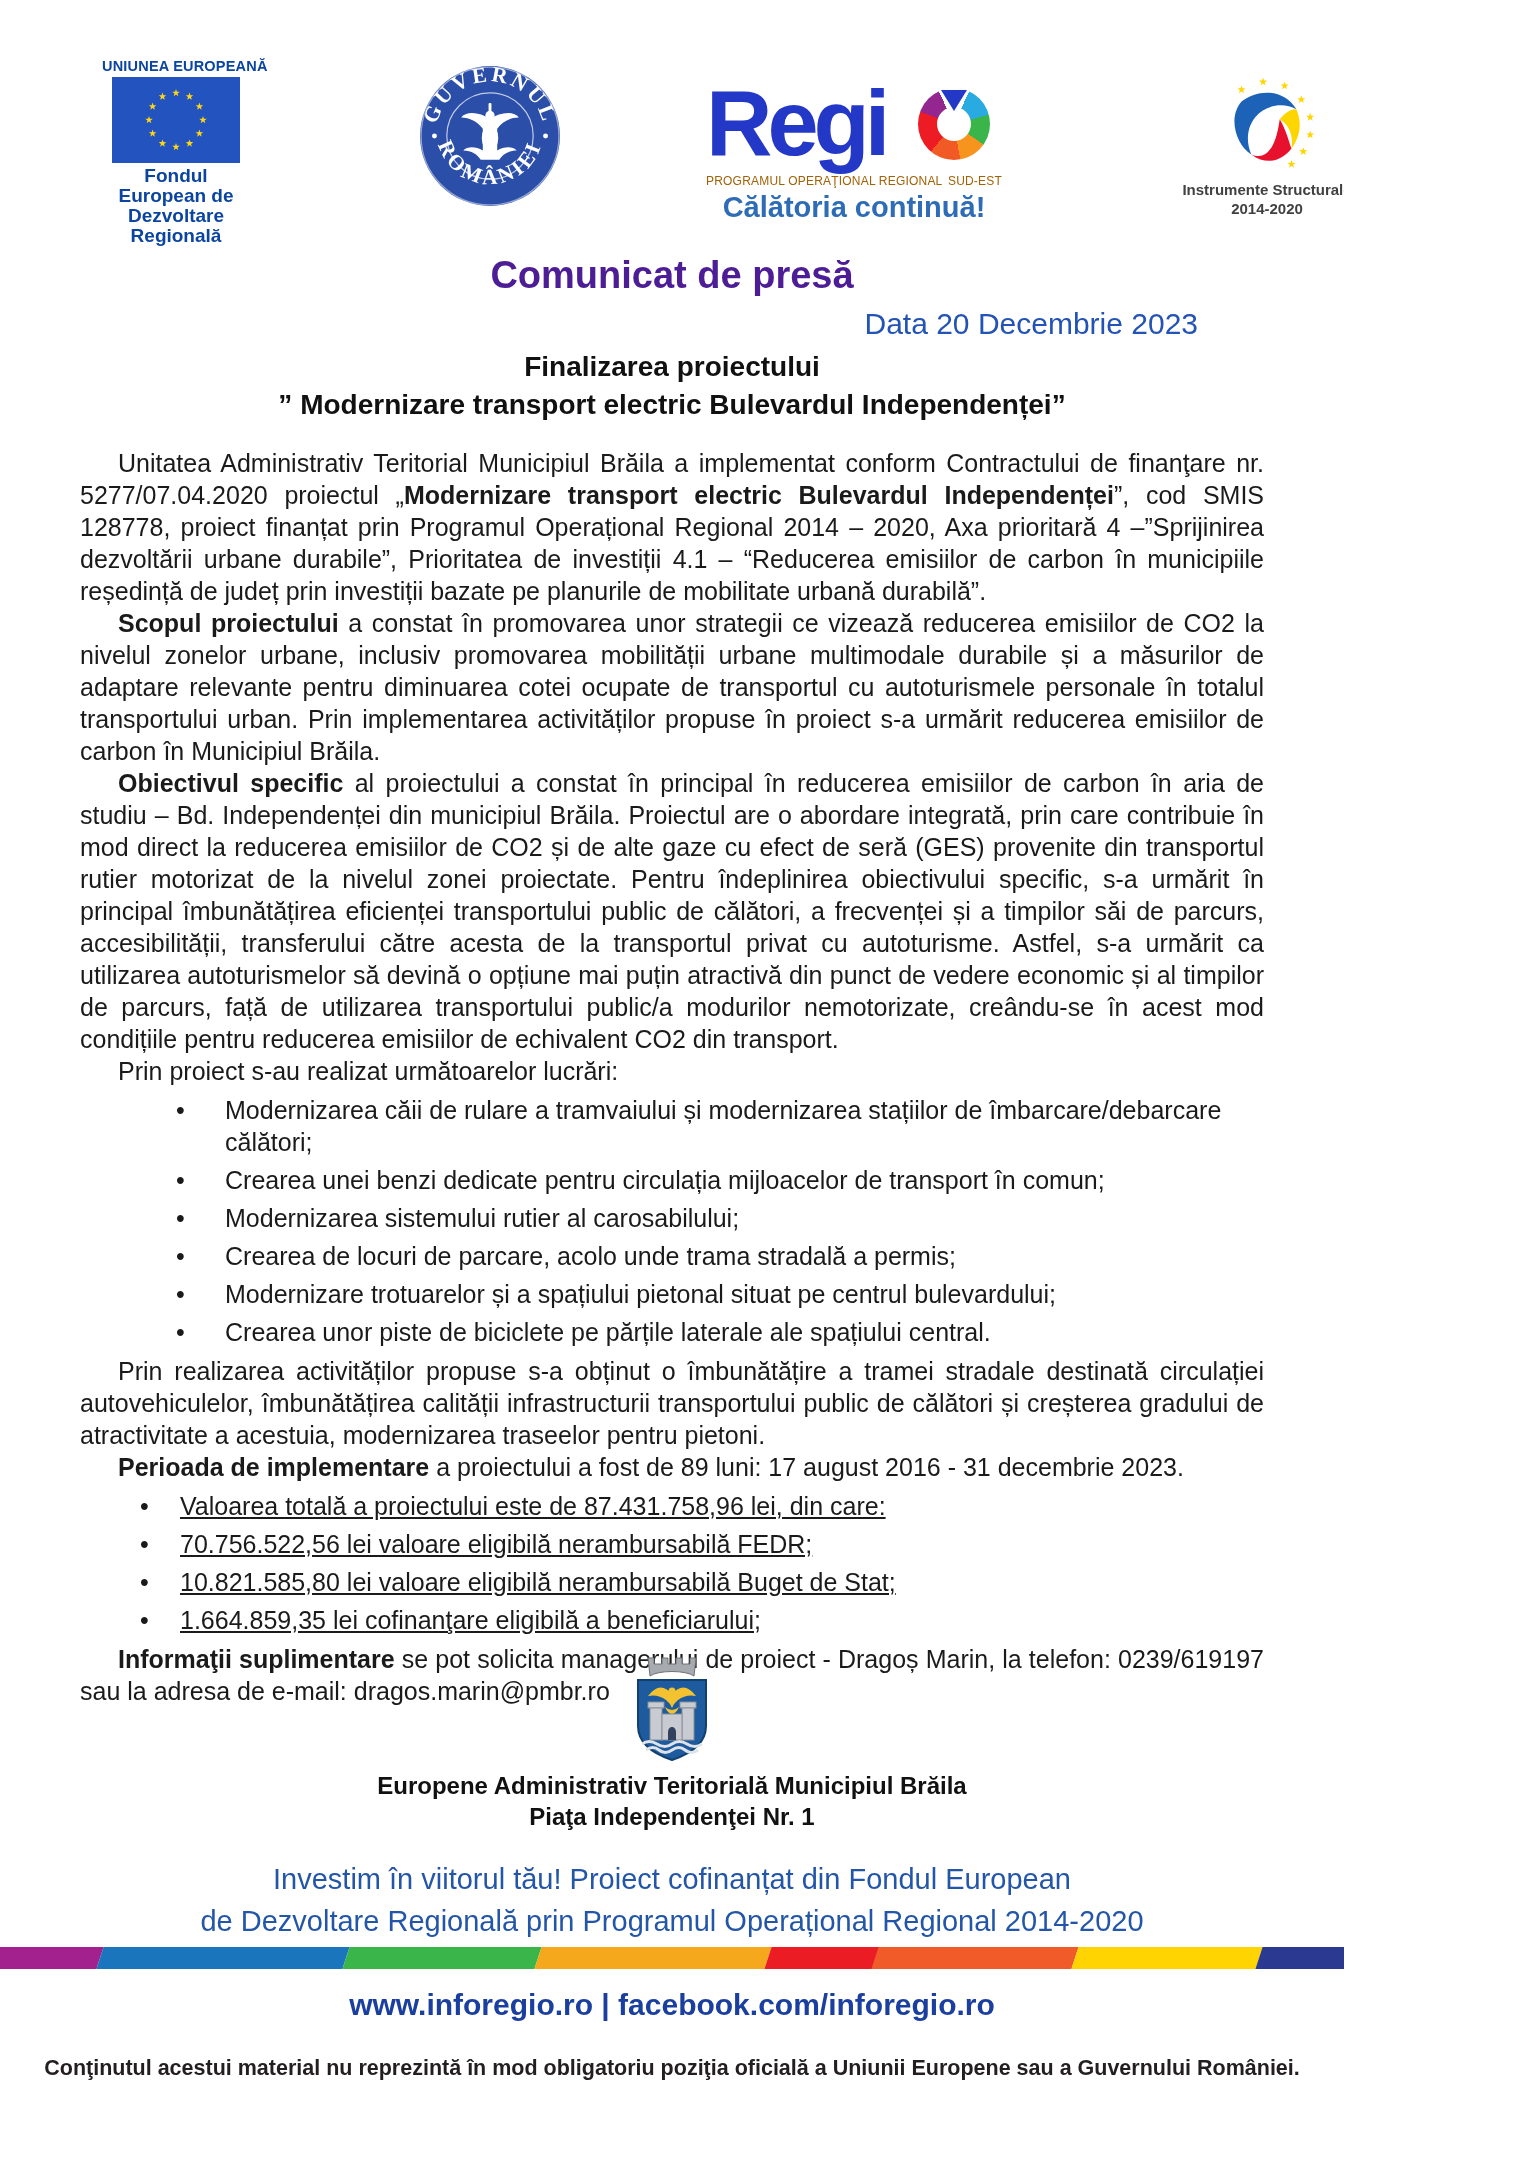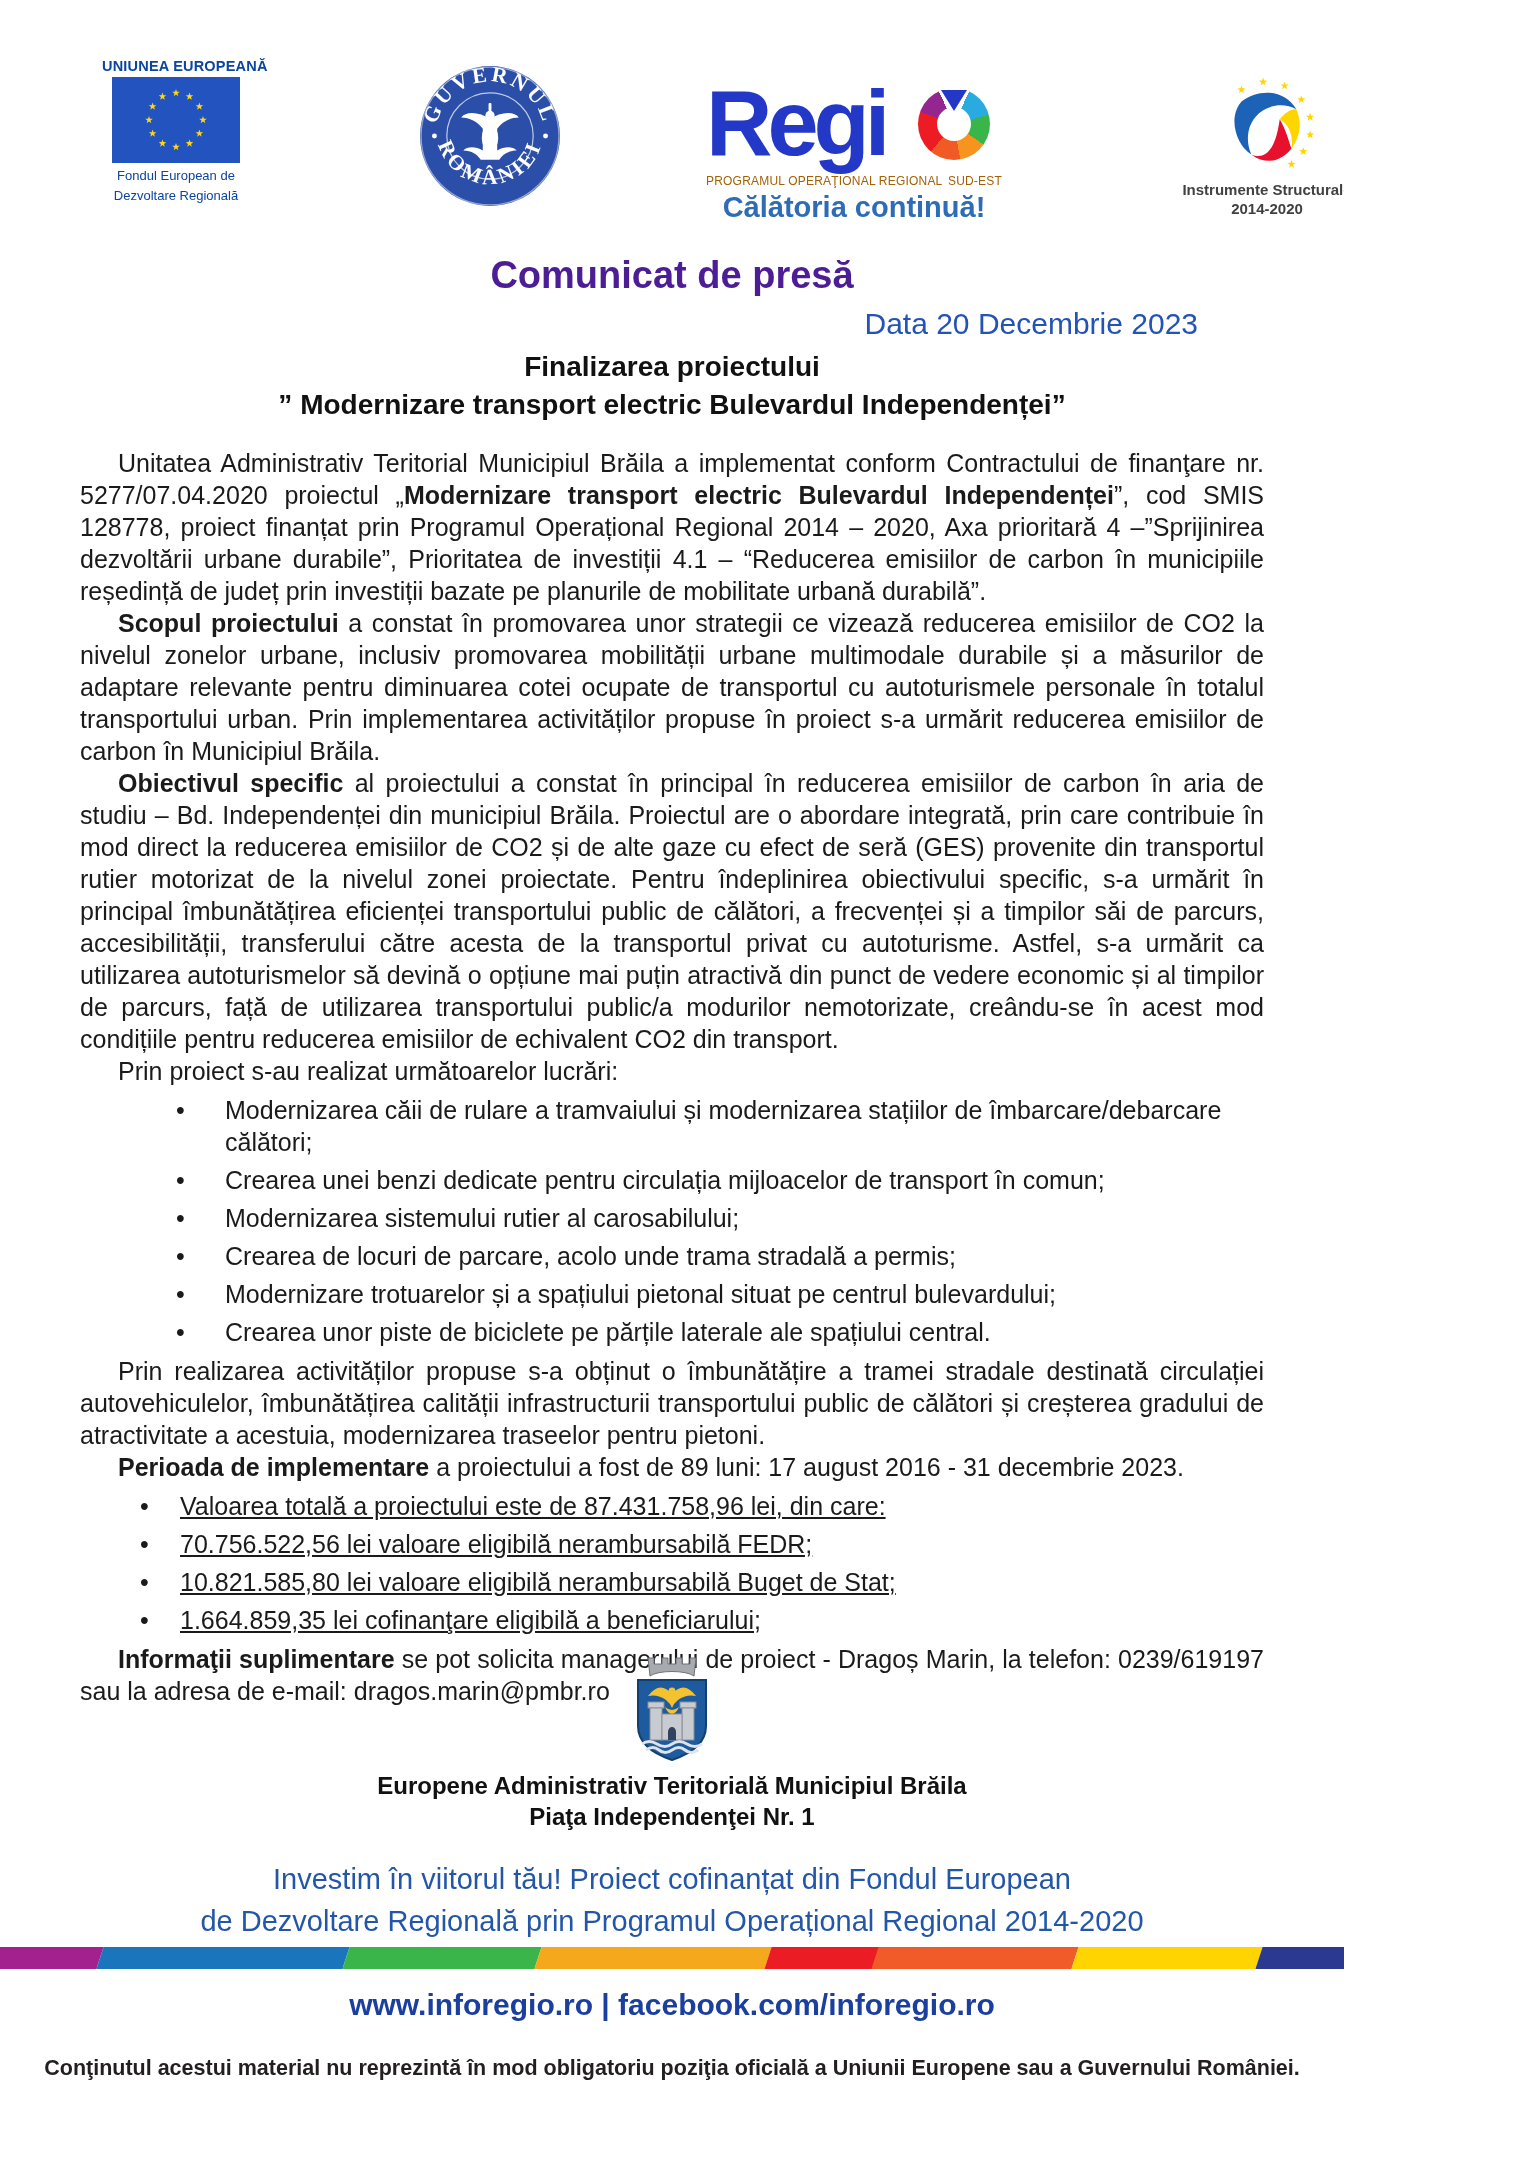--- a/index.html
+++ b/index.html
@@ -4,21 +4,21 @@
 <style>
   html,body { margin:0; padding:0; background:#ffffff; }
   .page { position:relative; width:1344px; height:2172px; background:#ffffff; overflow:hidden;
           font-family:"Liberation Sans", sans-serif; color:#1a1a1a; }
 
   
   .logos { position:relative; height:248px; }
   .eu-logo { position:absolute; left:102px; top:58px; width:148px; text-align:center; color:#0b45a0; }
   .eu-title { font-size:14.5px; font-weight:700; letter-spacing:.2px; margin-bottom:3px; white-space:nowrap; }
   .eu-flag  { width:128px; height:86px; display:block; margin:0 auto; }
-  .eu-sub   { font-size:13px; font-weight:400; line-height:20px; margin-top:3px; }
+  .eu-sub   { font-size:19px; font-weight:700; line-height:20px; margin-top:3px; }
 
   .gov-logo { position:absolute; left:418px; top:64px; width:144px; height:144px; }
 
   .regio-logo { position:absolute; left:706px; top:84px; width:296px; }
   .regio-row { position:relative; height:86px; }
   .regio-word { font-size:92px; font-weight:700; color:#2438c8; letter-spacing:-5px; line-height:78px; }
   .wheel { position:absolute; right:12px; top:4px; width:72px; height:72px; border-radius:50%;
            background:conic-gradient(from 25deg, #29abe2 0 50deg, #39b54a 50deg 100deg, #f7941d 100deg 145deg,
                        #f15a24 145deg 195deg, #ed1c24 195deg 265deg, #93278f 265deg 310deg, #ffffff 310deg 360deg); }
   .wheel::after { content:""; position:absolute; left:50%; top:50%; width:34px; height:34px;

